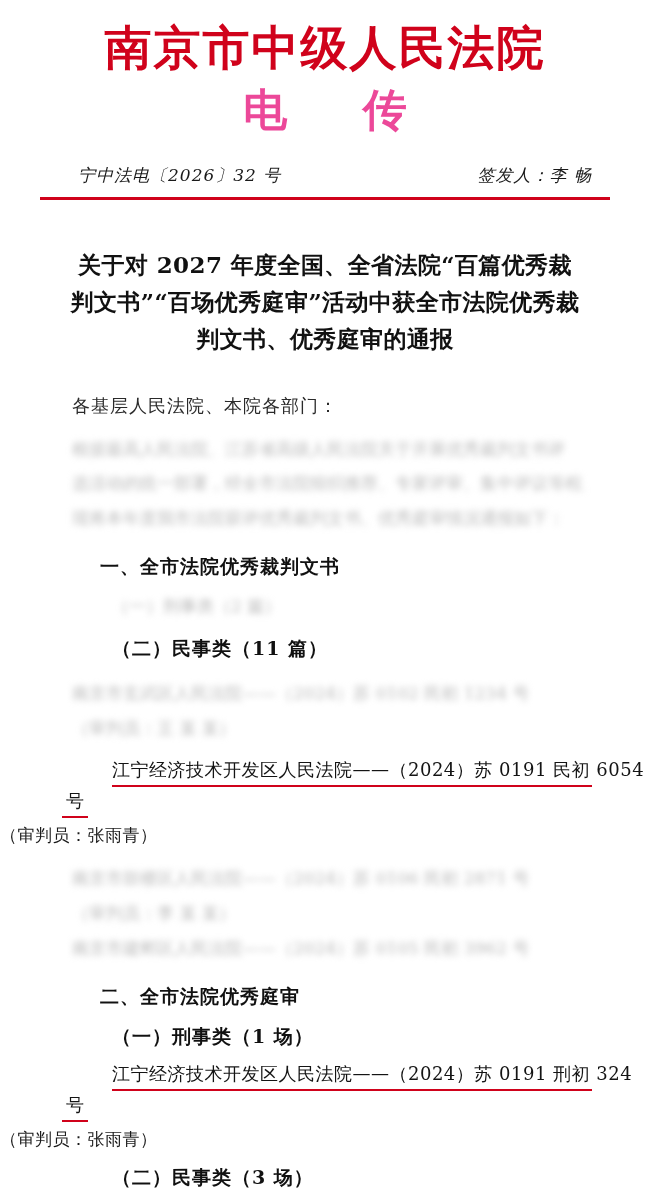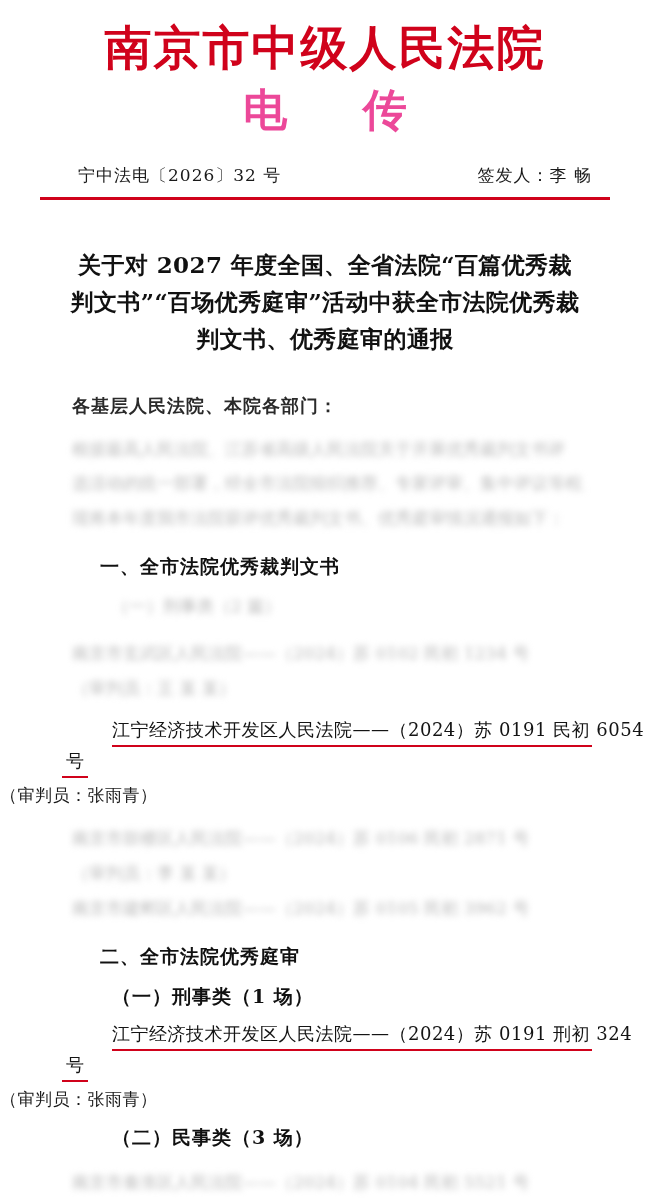--- a/index.html
+++ b/index.html
@@ -41,20 +41,21 @@
     padding-left: 30px;
   }
   .meta-row {
     display: flex;
     justify-content: space-between;
     align-items: flex-end;
     margin: 26px 58px 0 78px;
     font-size: 17px;
     color: #1a1a1a;
     letter-spacing: 1px;
+    font-style: italic;
   }
   .meta-left { white-space: nowrap; }
   .meta-right { white-space: nowrap; letter-spacing: 1px; }
   .red-rule {
     height: 3px;
     background: #d0021b;
     margin: 10px 40px 0 40px;
   }
   .doc-title {
     margin: 46px 70px 0 70px;
@@ -63,21 +64,20 @@
     font-weight: bold;
     line-height: 1.62;
     color: #111;
     letter-spacing: 0.4px;
   }
   .salutation {
     margin: 36px 0 0 72px;
     font-size: 18px;
     color: #2a2a2a;
     letter-spacing: 1px;
-    font-weight: bold;
   }
   .blurred {
     filter: blur(3.2px);
     color: #b9b9b9;
     user-select: none;
   }
   .body-block {
     margin: 14px 66px 0 72px;
     font-size: 17px;
     line-height: 2.05;
@@ -159,20 +159,21 @@
   <div class="body-block blurred">
     <span class="line">根据最高人民法院、江苏省高级人民法院关于开展优秀裁判文书评</span>
     <span class="line">选活动的统一部署，经全市法院组织推荐、专家评审、集中评议等程序，</span>
     <span class="line">现将本年度我市法院获评优秀裁判文书、优秀庭审情况通报如下：</span>
   </div>
 
   <div class="section-head">一、全市法院优秀裁判文书</div>
 
   <div class="blur-small blurred">（一）刑事类（2 篇）</div>
 
+  <div class="sub-head">（二）民事类（11 篇）</div>
 
   <div class="body-block blurred">
     <span class="line">南京市玄武区人民法院——（2024）苏 0102 民初 1234 号</span>
     <span class="line">（审判员：王 某 某）</span>
   </div>
 
   <div class="entry">
     <div class="entry-line">江宁经济技术开发区人民法院——（2024）苏 0191 民初 6054</div>
     <span class="entry-tail">号</span>
     <div class="judge-line">（审判员：张雨青）</div>

